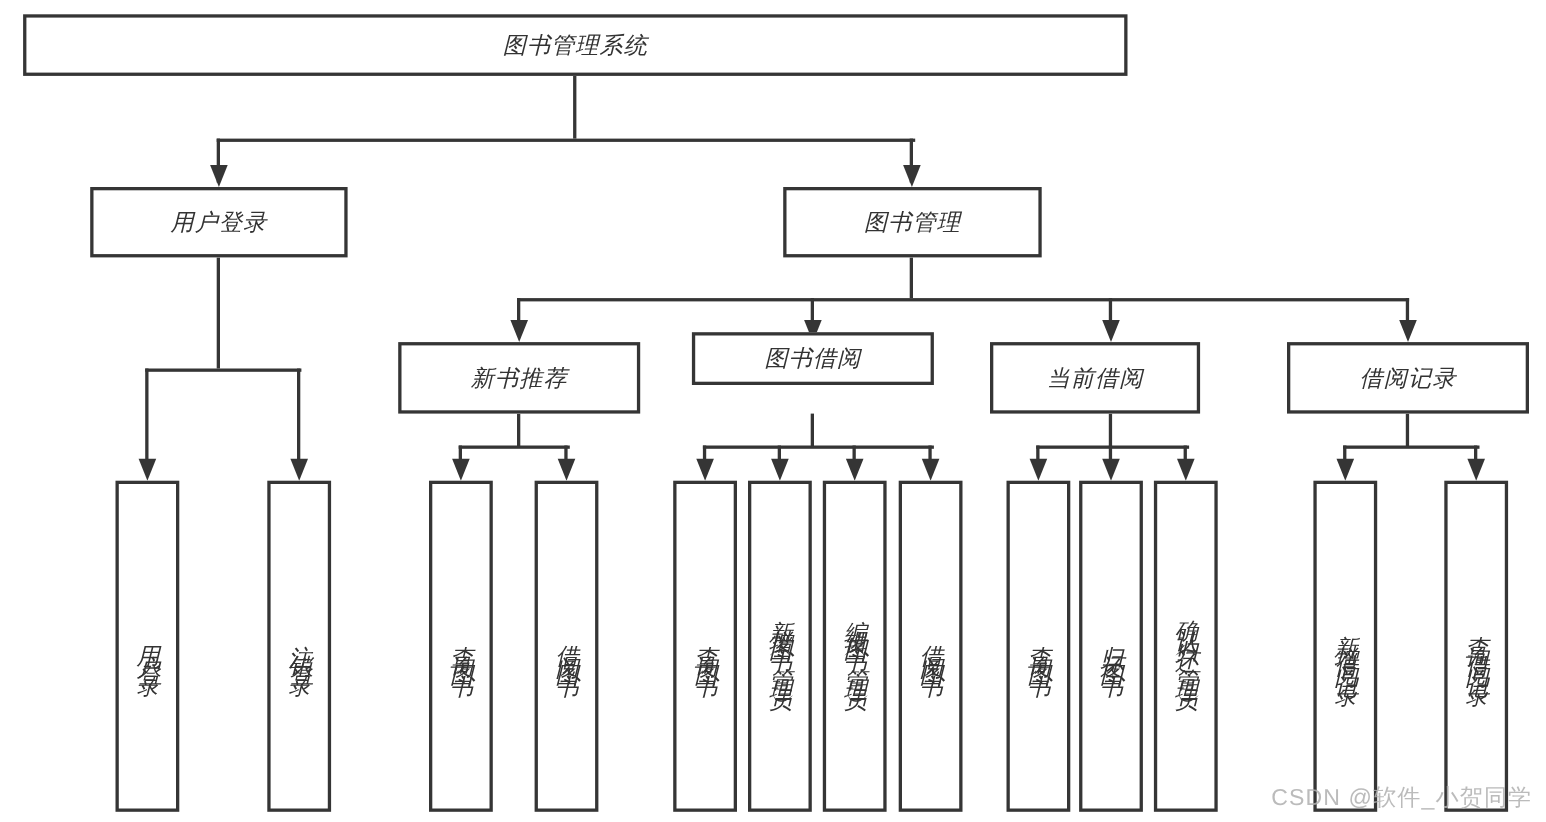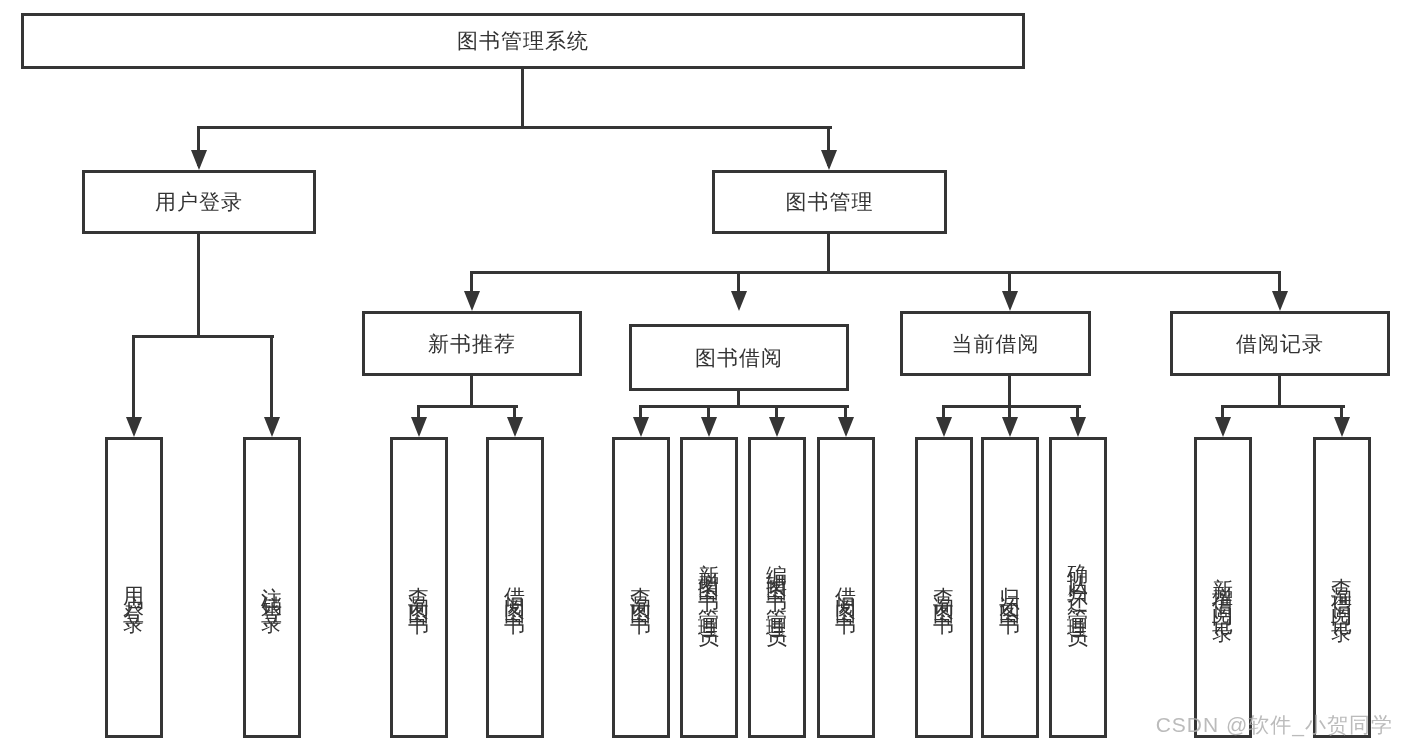--- a/index.html
+++ b/index.html
@@ -5,20 +5,21 @@
   html,body{margin:0;padding:0;background:#fff;}
   #stage{
     position:relative;width:1405px;height:747px;background:#fff;overflow:hidden;
     font-family:"Liberation Sans","DejaVu Sans",sans-serif;
     color:#333;
   }
   .node{
     position:absolute;background:#fff;border:3px solid #353535;
     box-sizing:border-box;display:flex;align-items:center;justify-content:center;
     z-index:2;
+    font-style:italic;
   }
   .node .lbl{
     font-size:21px;color:#333;letter-spacing:1px;white-space:nowrap;
   }
   .leaf .lbl{
     writing-mode:vertical-rl;text-orientation:mixed;
     letter-spacing:9px;line-height:1.1;white-space:normal;
   }
   .line{position:absolute;background:#353535;z-index:1;}
   .arrow{
@@ -98,21 +99,21 @@
   <div class="node" style="left:82px;top:170px;width:234px;height:64px">
     <span class="lbl">用户登录</span>
   </div>
   <div class="node" style="left:362px;top:311px;width:220px;height:65px">
     <span class="lbl">新书推荐</span>
   </div>
 
   <div class="node" style="left:712px;top:170px;width:235px;height:64px">
     <span class="lbl">图书管理</span>
   </div>
-  <div class="node" style="left:629px;top:324px;width:220px;height:67px">
+  <div class="node" style="left:629px;top:302px;width:220px;height:48px">
     <span class="lbl">图书借阅</span>
   </div>
   <div class="node" style="left:900px;top:311px;width:191px;height:65px">
     <span class="lbl">当前借阅</span>
   </div>
   <div class="node" style="left:1170px;top:311px;width:220px;height:65px">
     <span class="lbl">借阅记录</span>
   </div>
 
   <div class="node leaf" style="left:105px;top:437px;width:58px;height:301px">

